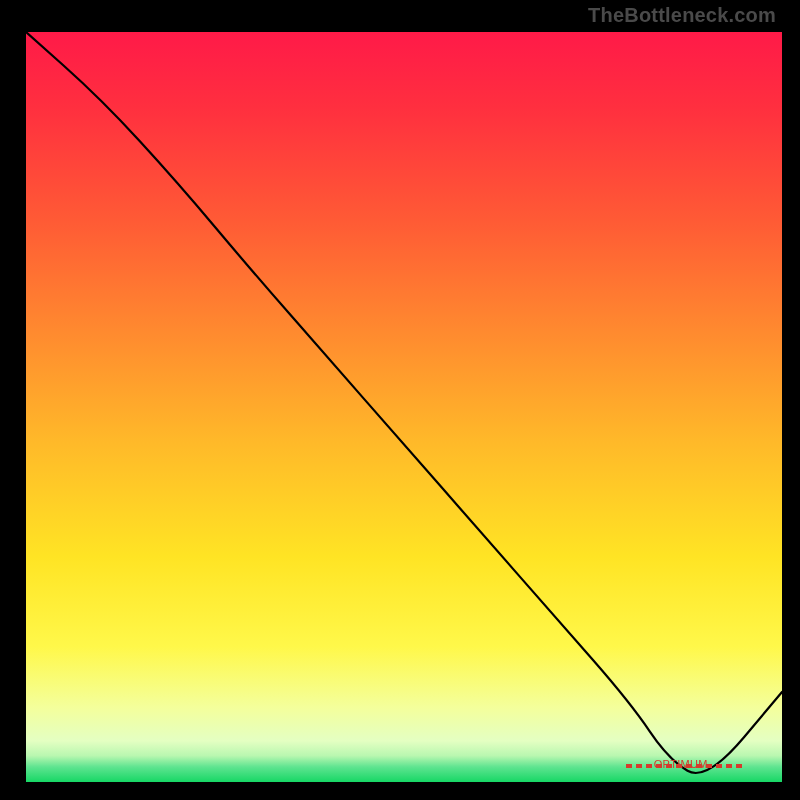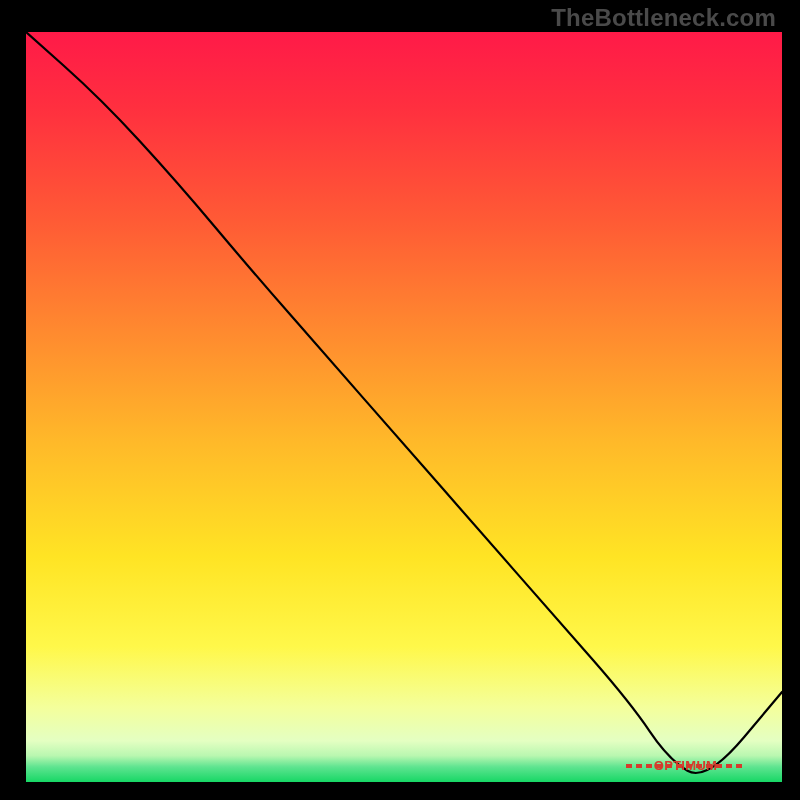--- a/index.html
+++ b/index.html
@@ -9,21 +9,21 @@
     height: 800px;
     background: #000;
     font-family: Arial, Helvetica, sans-serif;
     overflow: hidden;
   }
   .credit {
     position: absolute;
     top: 4px;
     right: 24px;
     color: #4a4a4a;
-    font-size: 24px;
+    font-size: 20px;
     font-weight: 600;
     letter-spacing: 0.2px;
   }
   .plot-frame {
     position: absolute;
     left: 22px;
     top: 28px;
     width: 756px;
     height: 750px;
     background: #000;
@@ -40,22 +40,22 @@
   .curve {
     fill: none;
     stroke: #000;
     stroke-width: 2.2;
     stroke-linejoin: round;
     stroke-linecap: round;
   }
   .marker-label {
     position: absolute;
     color: #d43b2d;
-    font-size: 13px;
-    font-weight: 700;
+    font-size: 11px;
+    font-weight: 400;
     letter-spacing: 0.3px;
     white-space: nowrap;
   }
   .marker-dash {
     position: absolute;
     height: 4px;
     background: repeating-linear-gradient(
       90deg,
       #d43b2d 0,
       #d43b2d 6px,

